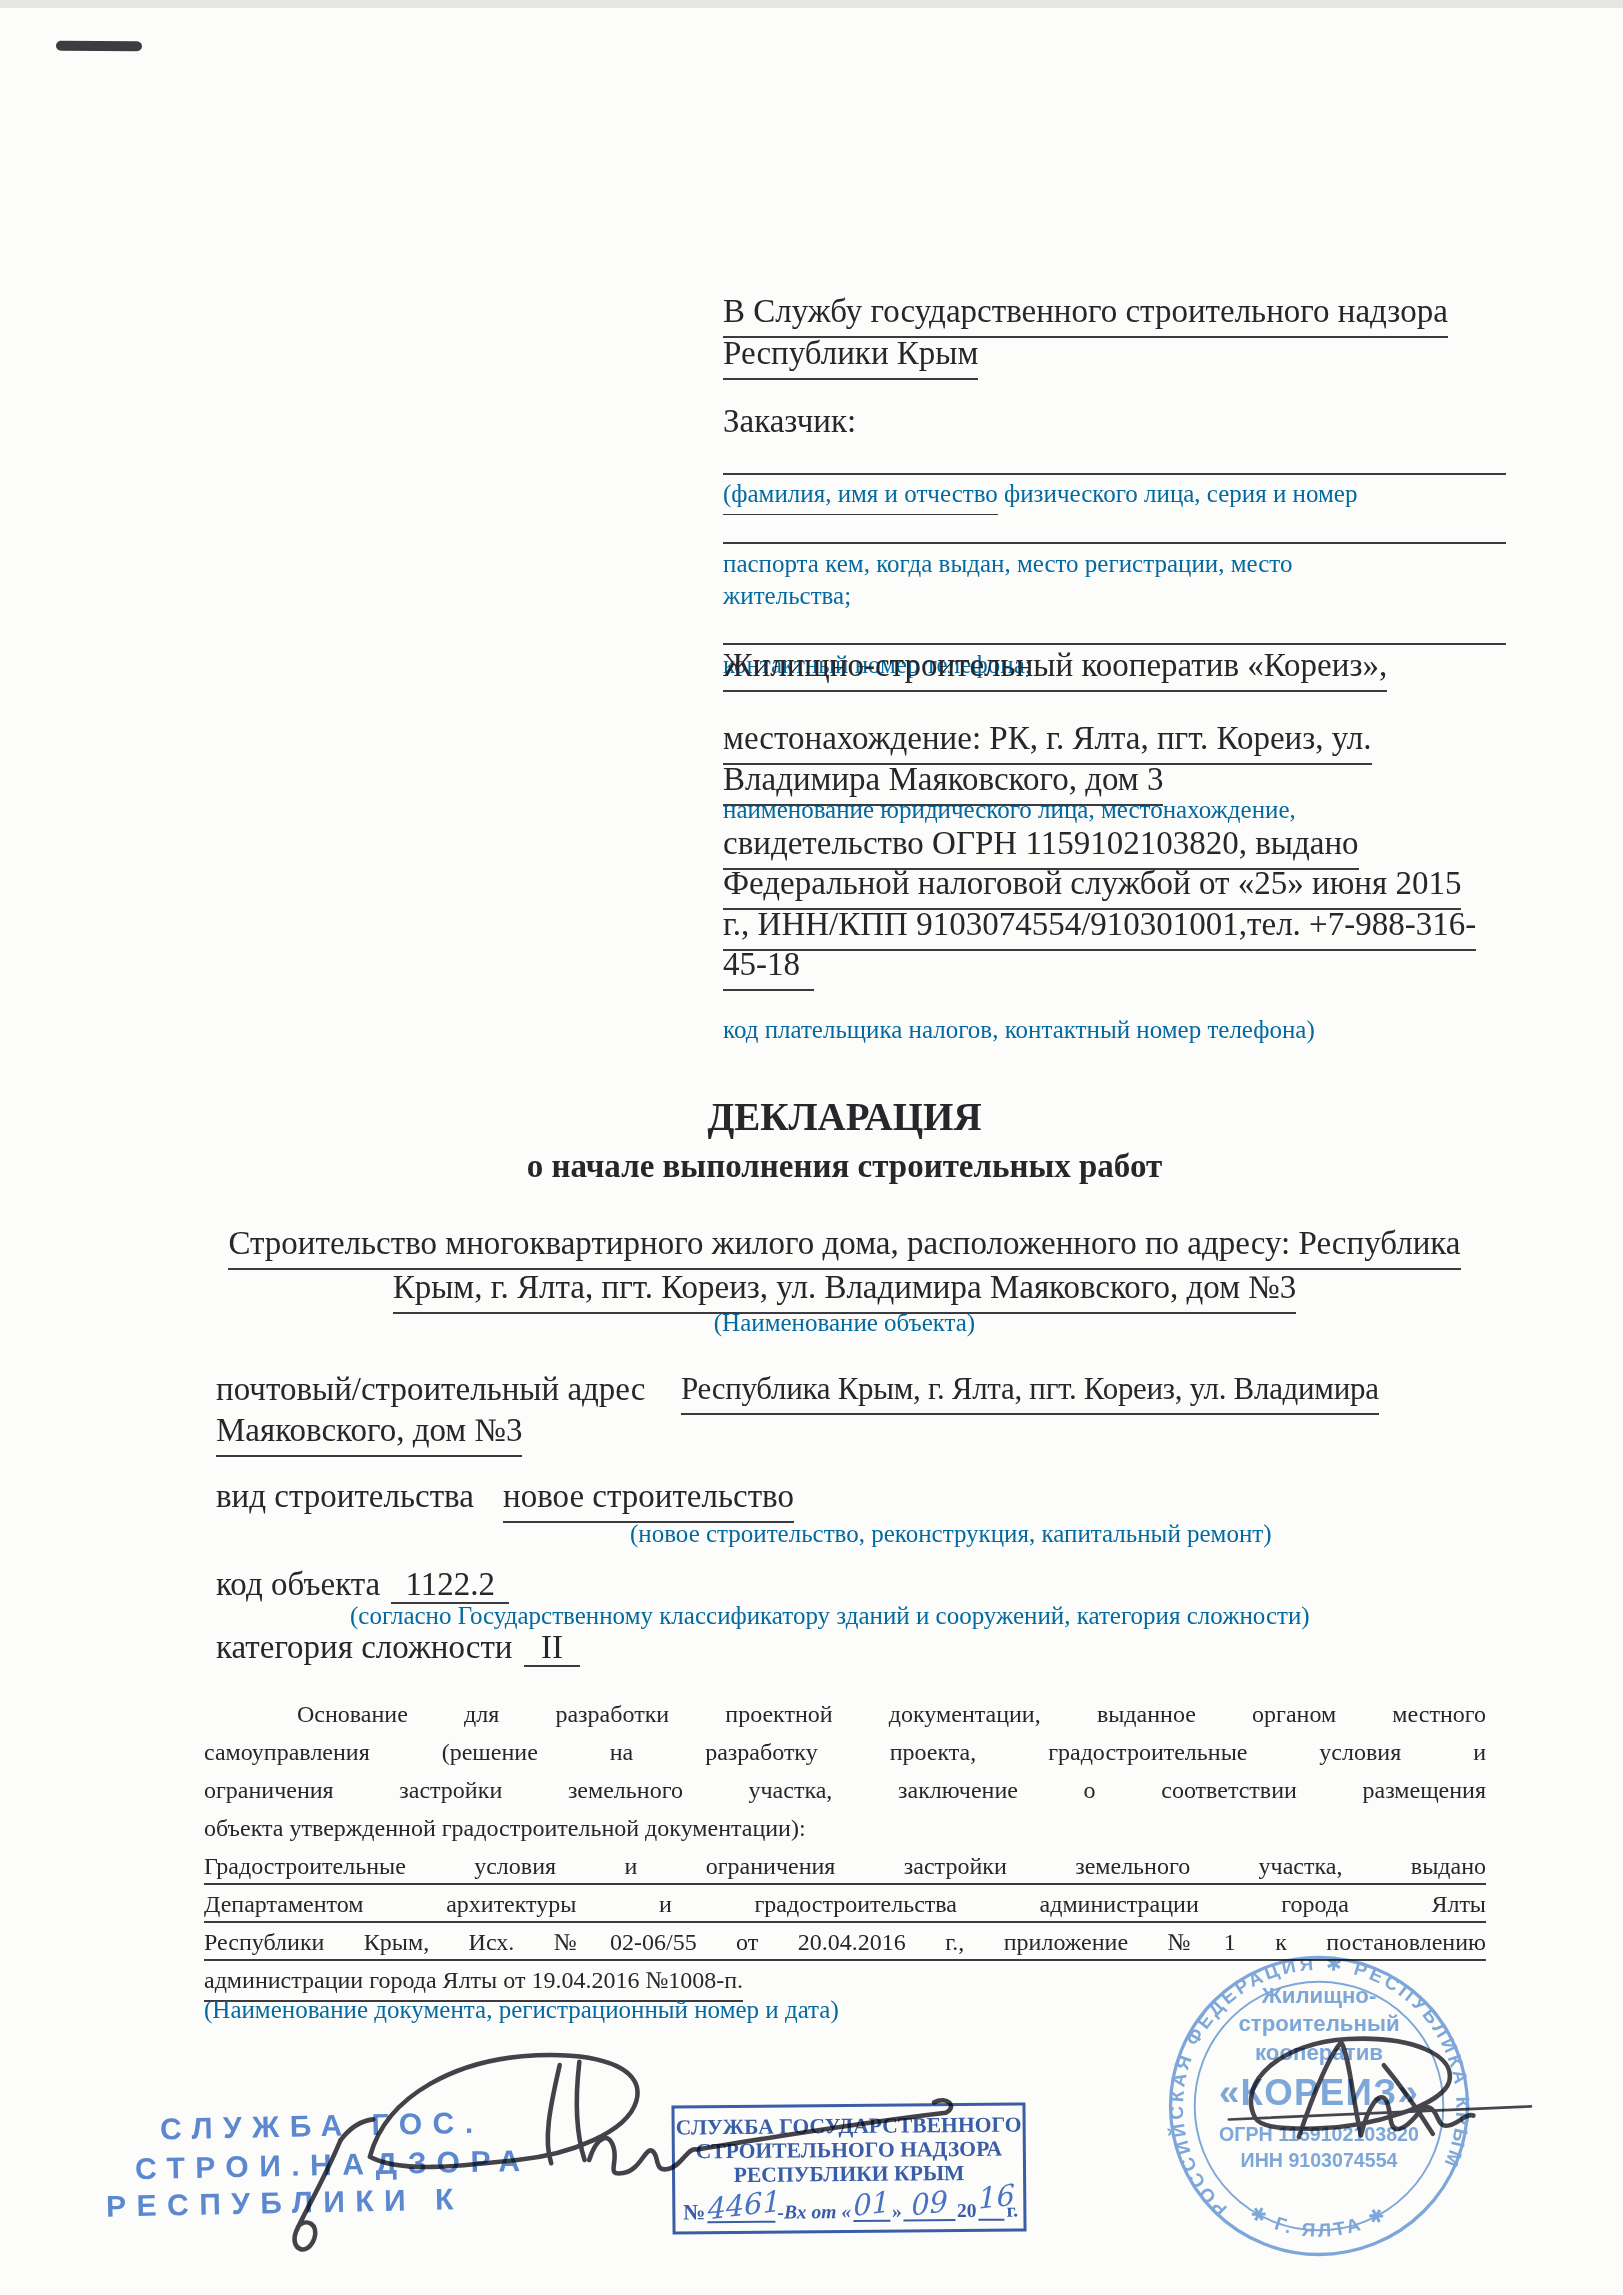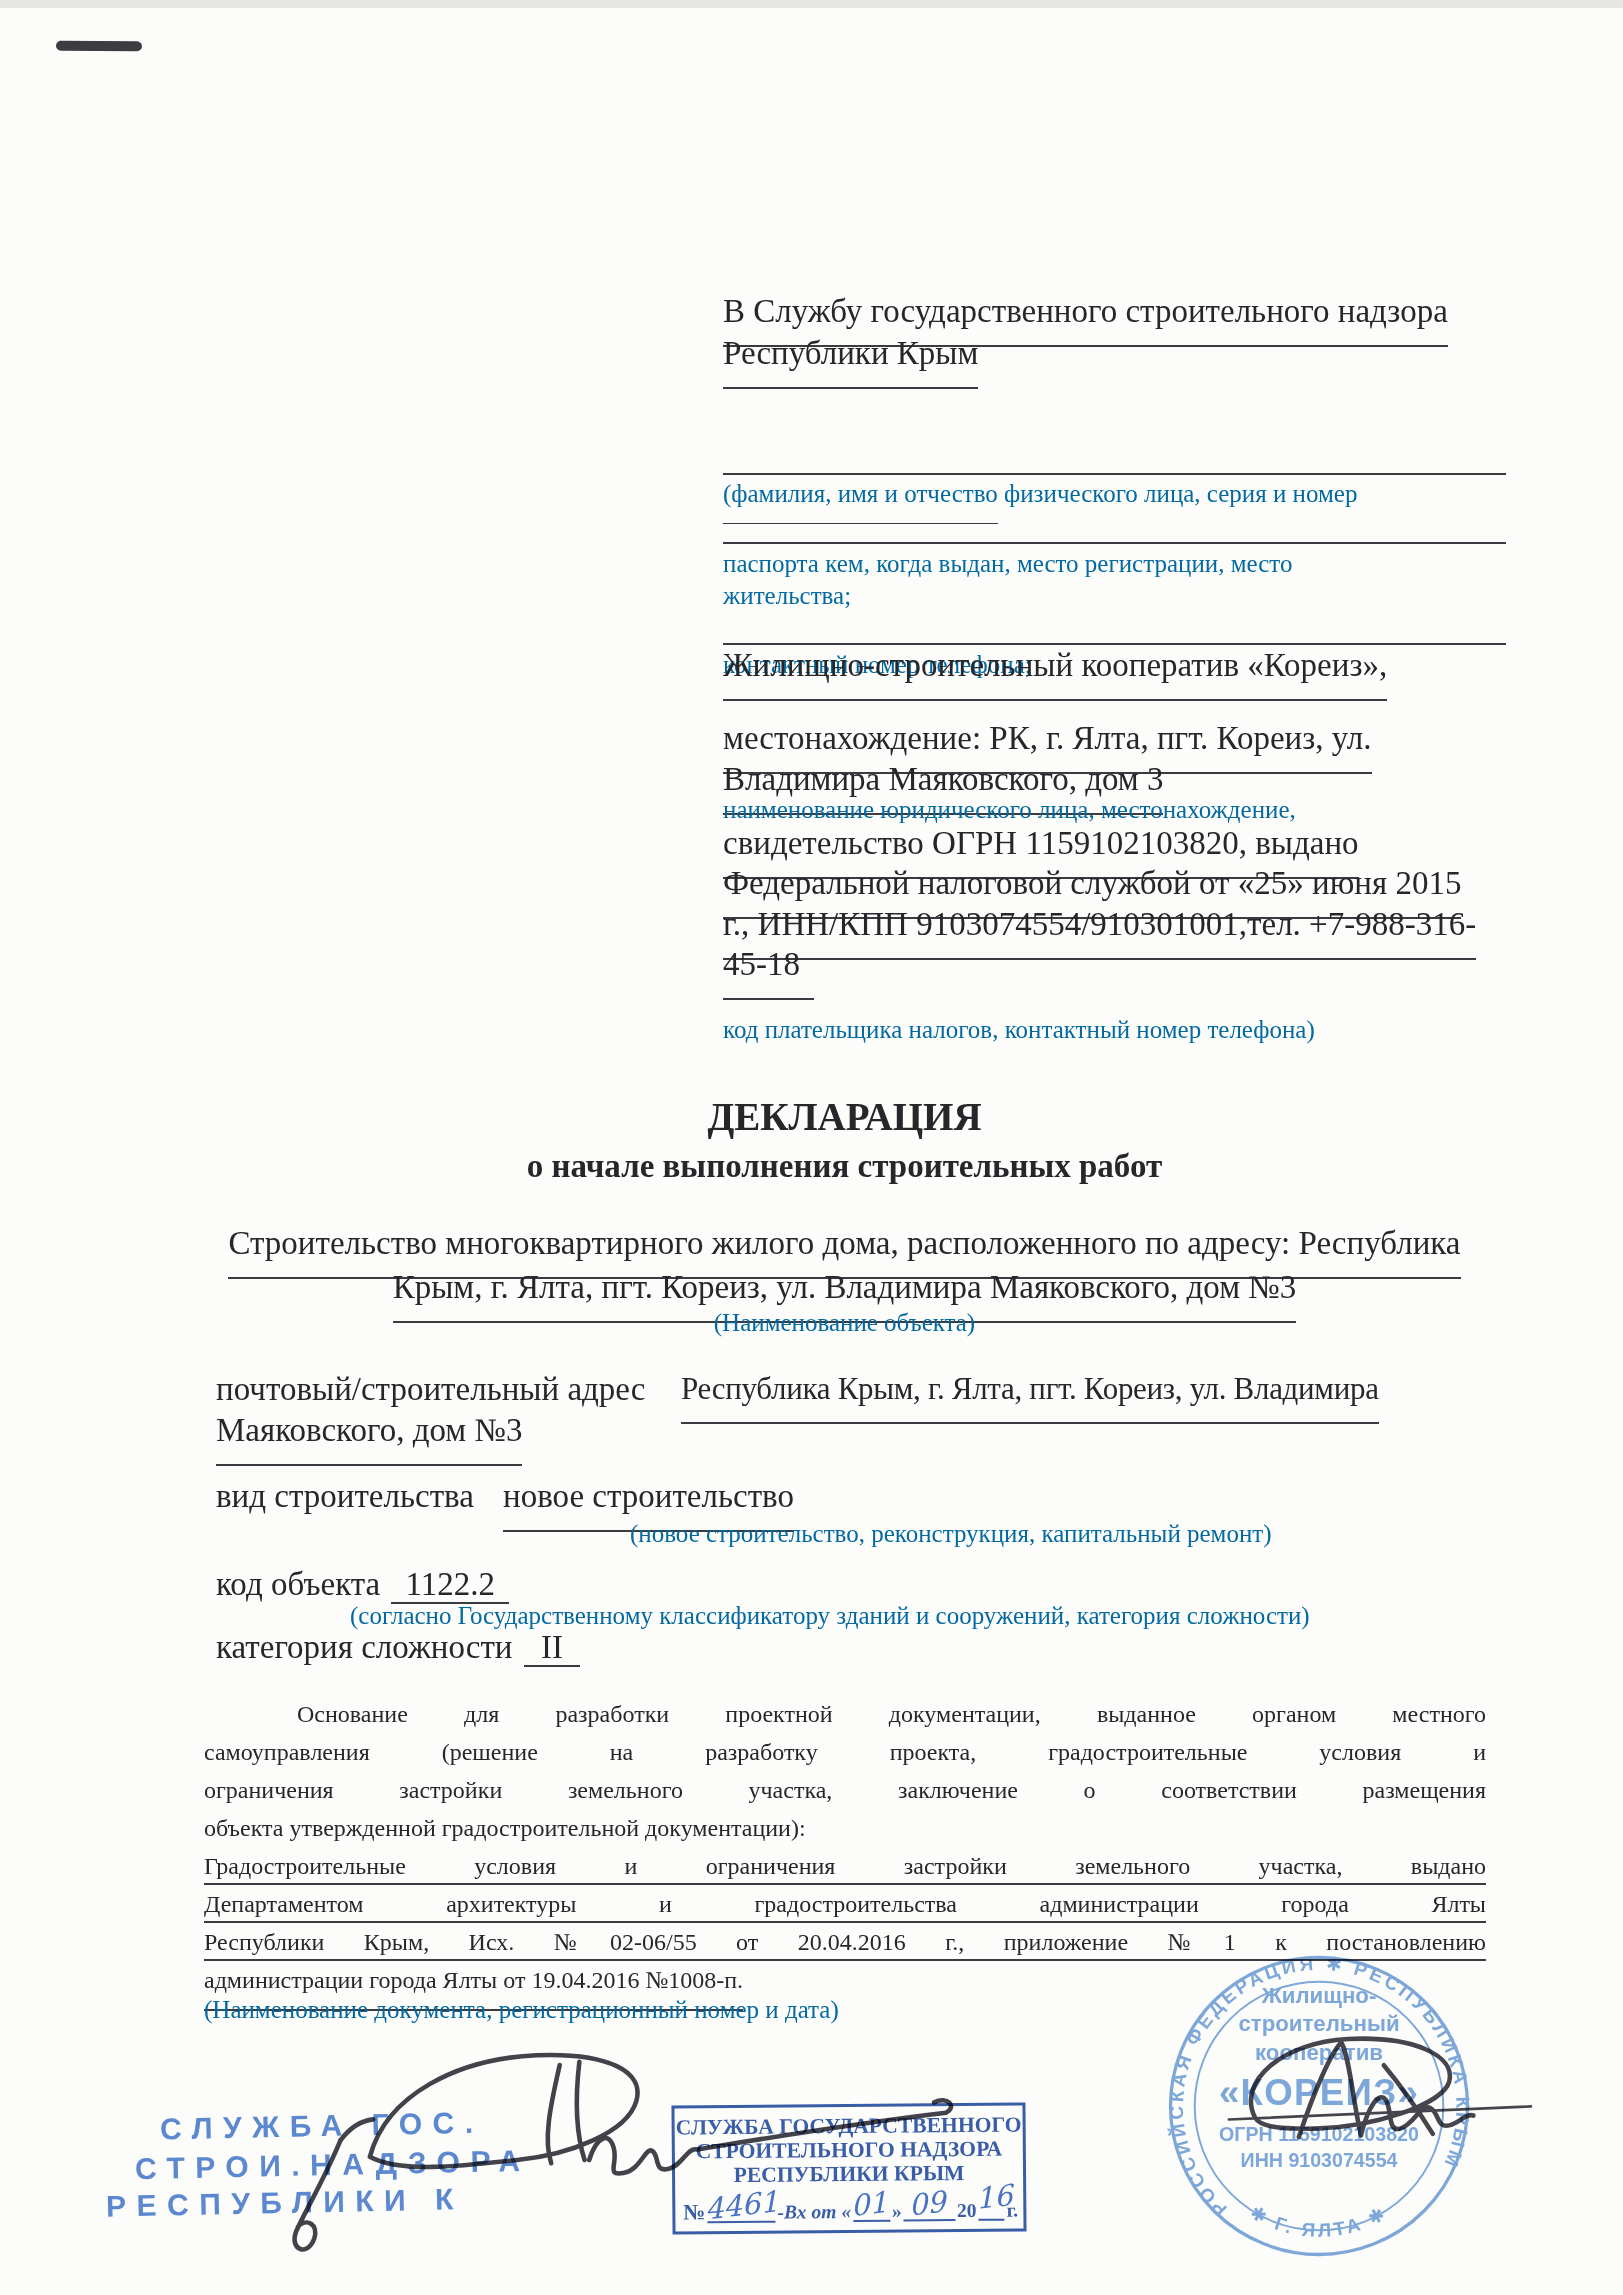--- a/index.html
+++ b/index.html
@@ -1,21 +1,21 @@
 <!DOCTYPE html>
 <html style="font-size:10.5px"><head>
 <meta charset="utf-8">
 <style>
   html,body{margin:0;padding:0;background:#888;}
   .page{position:relative;width:1623px;height:2295px;background:#fcfcfa;overflow:hidden;
         font-family:"Liberation Serif","DejaVu Serif",serif;color:#26262b;}
   .t{position:absolute;white-space:nowrap;font-size:33px;line-height:1.15;}
   .sm{font-size:25px;color:#0369a1;}
   .b{font-weight:bold;}
-  .u{border-bottom:2px solid #3a3a40;padding-bottom:16px;}
+  .u{border-bottom:2px solid #3a3a40;padding-bottom:7px;}
   .hr{position:absolute;left:723px;width:783px;border-top:2px solid #3a3a40;height:0;}
   .rcol{left:723px;width:785px;}
   .center-block{position:absolute;left:203px;width:1283px;text-align:center;white-space:nowrap;}
   .scan-band{position:absolute;left:0;top:0;width:1623px;height:7.9px;background:#e2e2df;opacity:.85;}
   .scan-dash{position:absolute;left:56px;top:41px;width:86px;height:9.8px;background:#3d3d41;
              border-radius:5.2px;transform:rotate(.4deg);}
   
   .basis{position:absolute;left:204px;top:1695px;width:1282px;font-size:24px;}
   .bl{height:38px;line-height:38px;text-align:justify;text-align-last:justify;box-sizing:border-box;}
   .bl.left{text-align:left;text-align-last:left;}
@@ -41,20 +41,21 @@
 </head>
 <body>
 
 <div class="page">
 
   <div class="scan-band"></div>
   <div class="scan-dash"></div>
 
   <div class="t rcol" style="top:293px;"><span class="u">В Службу государственного строительного надзора</span></div>
   <div class="t rcol" style="top:335px;"><span class="u">Республики Крым</span></div>
+  <div class="t rcol" style="top:403px;">Заказчик:</div>
 
   <div class="hr" style="top:473px;"></div>
   <div class="t sm rcol" style="top:480px;"><span class="u" style="border-bottom-width:1.3px;">(фамилия, имя и отчество</span><span> физического лица, серия и номер</span></div>
 
   <div class="hr" style="top:542px;"></div>
   <div class="t sm rcol" style="top:550px;">паспорта кем, когда выдан, место регистрации, место</div>
   <div class="t sm rcol" style="top:582px;">жительства;</div>
 
   <div class="hr" style="top:643px;"></div>
   <div class="t sm rcol" style="top:651px;">контактный номер телефона;</div>

